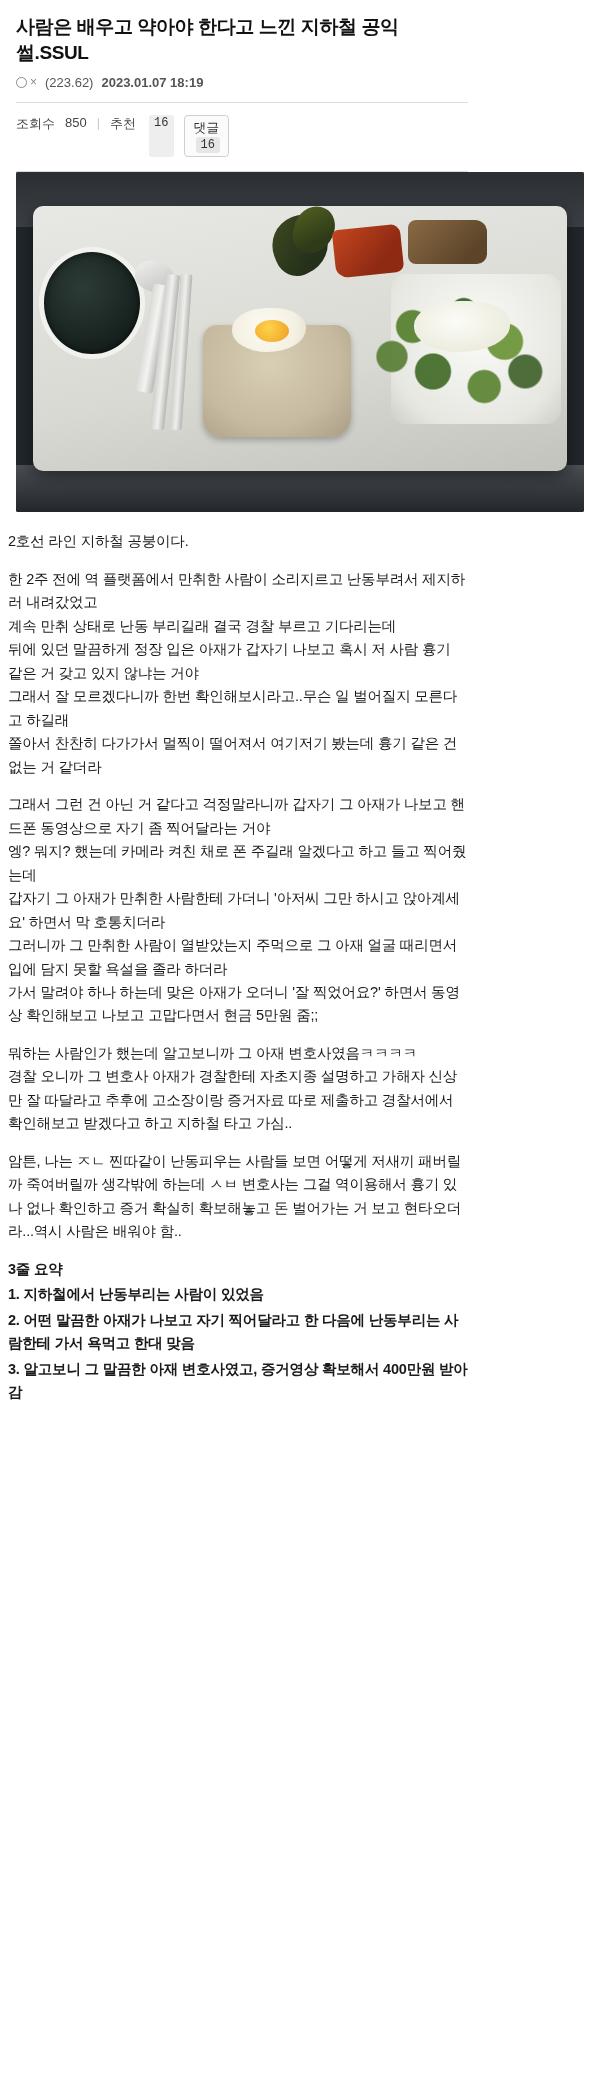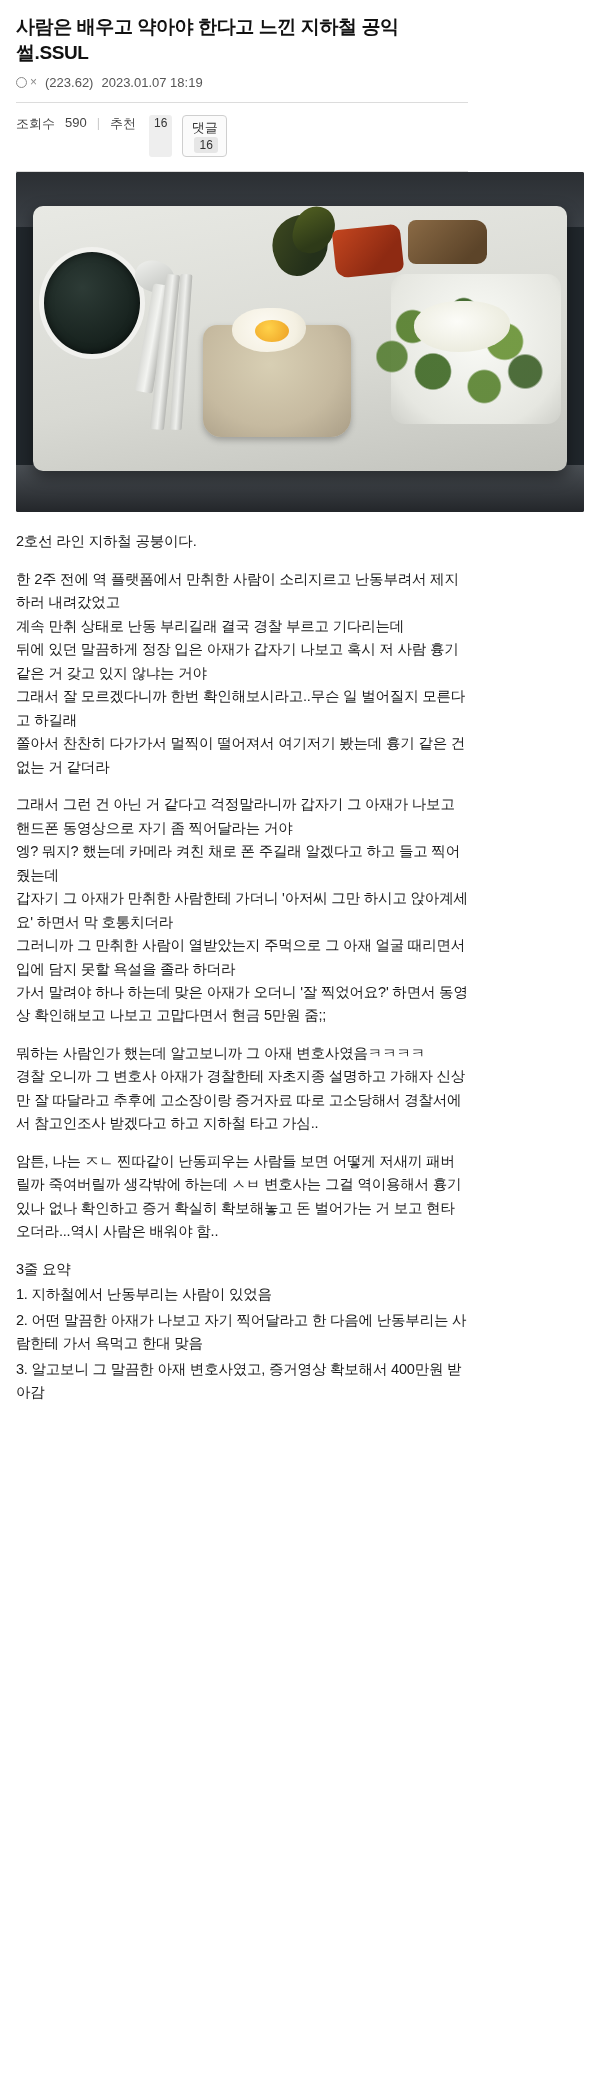--- a/index.html
+++ b/index.html
@@ -58,20 +58,21 @@
     line-height: 11px;
     color: #8a8a8a;
   }
   .meta-score {
     font-size: 13px;
     color: #555555;
   }
   .meta-date {
     font-size: 13px;
     color: #555555;
+    font-weight: bold;
   }
   .divider {
     height: 1px;
     background: #dcdcdc;
     margin: 0 16px;
   }
   .stats-row {
     display: flex;
     gap: 10px;
     padding: 12px 16px 14px 16px;
@@ -88,20 +89,21 @@
     color: #444444;
   }
   .badge-num {
     display: inline-block;
     background: #eeeeee;
     border-radius: 3px;
     padding: 1px 5px;
     font-size: 12px;
     color: #333333;
     margin-left: 3px;
+    font-family: Liberation Mono, monospace;
   }
   .comment-box {
     display: inline-flex;
     align-items: center;
     border: 1px solid #cfcfcf;
     border-radius: 4px;
     padding: 3px 8px;
     font-size: 13px;
     color: #333333;
     background: #fbfbfb;
@@ -287,36 +289,37 @@
   .dressing {
     position: absolute;
     left: 70%;
     top: 38%;
     width: 17%;
     height: 15%;
     background: radial-gradient(ellipse at 45% 40%, #fcfcf8 0%, #ececdf 70%, #dcdccf 100%);
     border-radius: 50% 45% 55% 50%;
   }
   .body-text {
-    padding: 18px 16px 24px 16px;
+    padding: 18px 16px 24px 8px;
     font-size: 14.5px;
     line-height: 1.62;
     color: #1a1a1a;
     letter-spacing: -0.2px;
   }
   .body-text p {
     margin: 0 0 14px 0;
     white-space: pre-wrap;
   }
   .summary-head {
     margin: 0 0 4px 0;
     font-weight: normal;
   }
   .summary-list p {
     margin: 0 0 2px 0;
+    font-weight: bold;
   }
 </style>
 </head>
 <body>
 
 <div class="page">
 
   <div class="header">
     <h1 class="post-title">사람은 배우고 약아야 한다고 느낀 지하철 공익 썰.SSUL</h1>
     <div class="meta-row">
@@ -326,21 +329,21 @@
       </span>
       <span class="meta-score">(223.62)</span>
       <span class="meta-date">2023.01.07 18:19</span>
     </div>
   </div>
 
   <div class="divider"></div>
 
   <div class="stats-row">
     <span class="stat-label">조회수</span>
-    <span class="stat-num">590</span>
+    <span class="stat-num">850</span>
     <span class="stats-sep">|</span>
     <span class="stat-label">추천</span>
     <span class="badge-num">16</span>
     <span class="comment-box">
       <span>댓글</span>
       <span class="badge-num">16</span>
     </span>
   </div>
 
   <div class="divider"></div>
@@ -374,21 +377,21 @@
 계속 만취 상태로 난동 부리길래 결국 경찰 부르고 기다리는데
 뒤에 있던 말끔하게 정장 입은 아재가 갑자기 나보고 혹시 저 사람 흉기 같은 거 갖고 있지 않냐는 거야
 그래서 잘 모르겠다니까 한번 확인해보시라고..무슨 일 벌어질지 모른다고 하길래
 쫄아서 찬찬히 다가가서 멀찍이 떨어져서 여기저기 봤는데 흉기 같은 건 없는 거 같더라</p>
     <p>그래서 그런 건 아닌 거 같다고 걱정말라니까 갑자기 그 아재가 나보고 핸드폰 동영상으로 자기 좀 찍어달라는 거야
 엥? 뭐지? 했는데 카메라 켜친 채로 폰 주길래 알겠다고 하고 들고 찍어줬는데
 갑자기 그 아재가 만취한 사람한테 가더니 '아저씨 그만 하시고 앉아계세요' 하면서 막 호통치더라
 그러니까 그 만취한 사람이 열받았는지 주먹으로 그 아재 얼굴 때리면서 입에 담지 못할 욕설을 졸라 하더라
 가서 말려야 하나 하는데 맞은 아재가 오더니 '잘 찍었어요?' 하면서 동영상 확인해보고 나보고 고맙다면서 현금 5만원 줌;;</p>
     <p>뭐하는 사람인가 했는데 알고보니까 그 아재 변호사였음ㅋㅋㅋㅋ
-경찰 오니까 그 변호사 아재가 경찰한테 자초지종 설명하고 가해자 신상만 잘 따달라고 추후에 고소장이랑 증거자료 따로 고소당해서 경찰서에서 참고인조사 받겠다고 하고 지하철 타고 가심..</p>
+경찰 오니까 그 변호사 아재가 경찰한테 자초지종 설명하고 가해자 신상만 잘 따달라고 추후에 고소장이랑 증거자료 따로 제출하고 경찰서에서 확인해보고 받겠다고 하고 지하철 타고 가심..</p>
     <p>암튼, 나는 ㅈㄴ 찐따같이 난동피우는 사람들 보면 어떻게 저새끼 패버릴까 죽여버릴까 생각밖에 하는데 ㅅㅂ 변호사는 그걸 역이용해서 흉기 있나 없나 확인하고 증거 확실히 확보해놓고 돈 벌어가는 거 보고 현타오더라...역시 사람은 배워야 함..</p>
 
     <div class="summary-list">
       <p class="summary-head">3줄 요약</p>
       <p>1. 지하철에서 난동부리는 사람이 있었음</p>
       <p>2. 어떤 말끔한 아재가 나보고 자기 찍어달라고 한 다음에 난동부리는 사람한테 가서 욕먹고 한대 맞음</p>
       <p>3. 알고보니 그 말끔한 아재 변호사였고, 증거영상 확보해서 400만원 받아감</p>
     </div>
   </div>
 

